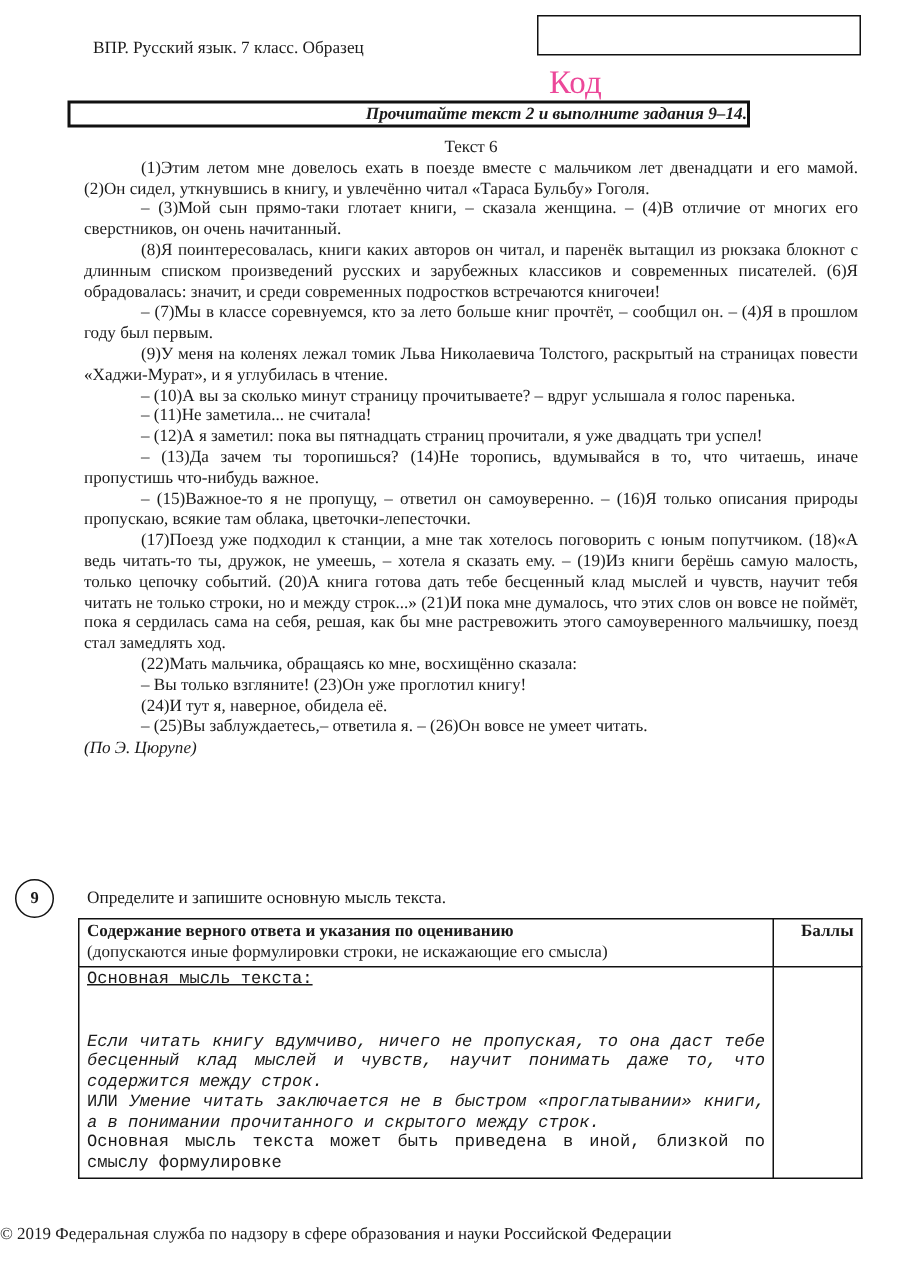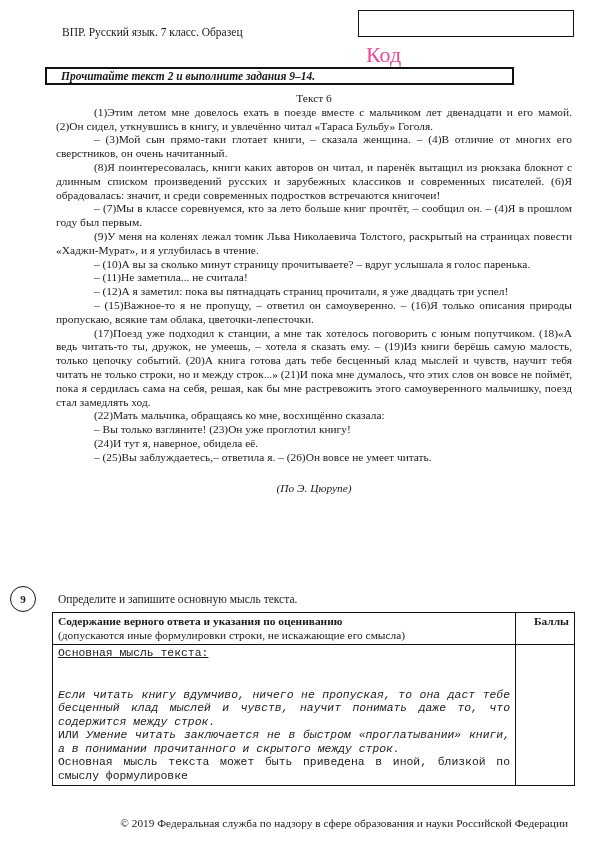--- a/index.html
+++ b/index.html
@@ -12,52 +12,52 @@
   .header-title { left: 62px; top: 26px; font-size: 11.5px; }
   .code-box {
     left: 358px; top: 10px; width: 214px; height: 25px;
     border: 1.5px solid #111; box-sizing: content-box;
   }
   .code-box span {
     position: absolute; left: 7px; top: 0px; font-size: 22px; color: #ec4899; line-height: 26px; margin-top: 31px;
   }
   .instr-box {
     left: 45px; top: 67px; width: 452px; height: 14px;
-    border: 2px solid #111; text-align: left;
+    border: 2px solid #111; text-align: right;
     font-size: 11.5px; font-weight: bold; font-style: italic; line-height: 14px;
-    width: 451px; left: 45px; padding-left: 14px;
+    width: 451px; left: 45px;
   }
   .instr-box { width: 451px; }
   .text-block {
     left: 56px; top: 92px; width: 516px;
     font-size: 11.4px; line-height: 13.8px; text-align: justify;
   }
   .text-title { text-align: center; margin-bottom: 0px; }
   .p { text-indent: 38px; margin: 0; text-align: justify; }
   .p.noindent-left { text-indent: 0; padding-left: 38px; }
-  .signature { text-align: center; font-style: italic; margin-top: 17px; }
+  .signature { text-align: left; font-style: italic; margin-top: 1px; }
   .task-num {
     left: 10px; top: 586px; width: 24px; height: 24px; border: 1.5px solid #111;
     border-radius: 50%; text-align: center; line-height: 24px; font-size: 11px; font-weight: bold;
   }
   .task-text { left: 58px; top: 593px; font-size: 11.5px; }
   table.answer {
     position: absolute; left: 52px; top: 612px; width: 523px;
     border-collapse: collapse; font-size: 11.4px; line-height: 13.5px;
   }
   table.answer td, table.answer th {
     border: 1.3px solid #111; vertical-align: top; padding: 2px 5px;
   }
   th.h-main { text-align: left; font-weight: normal; width: 452px; }
   th.h-main .b { font-weight: bold; }
   th.h-score { font-weight: bold; text-align: right; }
   td.content { text-align: justify; font-family: Liberation Mono, monospace; }
   .underline { text-decoration: underline; }
   .it { font-style: italic; margin-top: 28px; }
-  .footer { left: 12px; width: 556px; top: 817px; text-align: right; font-size: 11.3px; }
+  .footer { left: 0; width: 556px; top: 817px; text-align: left; font-size: 11.3px; }
 </style>
 </head>
 <body>
 
 <div class="abs header-title">ВПР. Русский язык. 7 класс. Образец</div>
 
 <div class="abs code-box">
   <span>Код</span>
 </div>
 
@@ -66,20 +66,21 @@
 <div class="abs text-block">
   <div class="text-title">Текст 6</div>
   <p class="p">(1)Этим летом мне довелось ехать в поезде вместе с мальчиком лет двенадцати и его мамой. (2)Он сидел, уткнувшись в книгу, и увлечённо читал «Тараса Бульбу» Гоголя.</p>
   <p class="p">– (3)Мой сын прямо-таки глотает книги, – сказала женщина. – (4)В отличие от многих его сверстников, он очень начитанный.</p>
   <p class="p">(8)Я поинтересовалась, книги каких авторов он читал, и паренёк вытащил из рюкзака блокнот с длинным списком произведений русских и зарубежных классиков и современных писателей. (6)Я обрадовалась: значит, и среди современных подростков встречаются книгочеи!</p>
   <p class="p">– (7)Мы в классе соревнуемся, кто за лето больше книг прочтёт, – сообщил он. – (4)Я в прошлом году был первым.</p>
   <p class="p">(9)У меня на коленях лежал томик Льва Николаевича Толстого, раскрытый на страницах повести «Хаджи-Мурат», и я углубилась в чтение.</p>
   <p class="p">– (10)А вы за сколько минут страницу прочитываете? – вдруг услышала я голос паренька.</p>
   <p class="p">– (11)Не заметила... не считала!</p>
   <p class="p">– (12)А я заметил: пока вы пятнадцать страниц прочитали, я уже двадцать три успел!</p>
+  <p class="p">– (13)Да зачем ты торопишься? (14)Не торопись, вдумывайся в то, что читаешь, иначе пропустишь что-нибудь важное.</p>
   <p class="p">– (15)Важное-то я не пропущу, – ответил он самоуверенно. – (16)Я только описания природы пропускаю, всякие там облака, цветочки-лепесточки.</p>
   <p class="p">(17)Поезд уже подходил к станции, а мне так хотелось поговорить с юным попутчиком. (18)«А ведь читать-то ты, дружок, не умеешь, – хотела я сказать ему. – (19)Из книги берёшь самую малость, только цепочку событий. (20)А книга готова дать тебе бесценный клад мыслей и чувств, научит тебя читать не только строки, но и между строк...» (21)И пока мне думалось, что этих слов он вовсе не поймёт, пока я сердилась сама на себя, решая, как бы мне растревожить этого самоуверенного мальчишку, поезд стал замедлять ход.</p>
   <p class="p noindent-left">(22)Мать мальчика, обращаясь ко мне, восхищённо сказала:</p>
   <p class="p noindent-left">– Вы только взгляните! (23)Он уже проглотил книгу!</p>
   <p class="p noindent-left">(24)И тут я, наверное, обидела её.</p>
   <p class="p noindent-left">– (25)Вы заблуждаетесь,– ответила я. – (26)Он вовсе не умеет читать.</p>
   <div class="signature">(По Э. Цюрупе)</div>
 </div>
 
 <div class="abs task-num">9</div>

